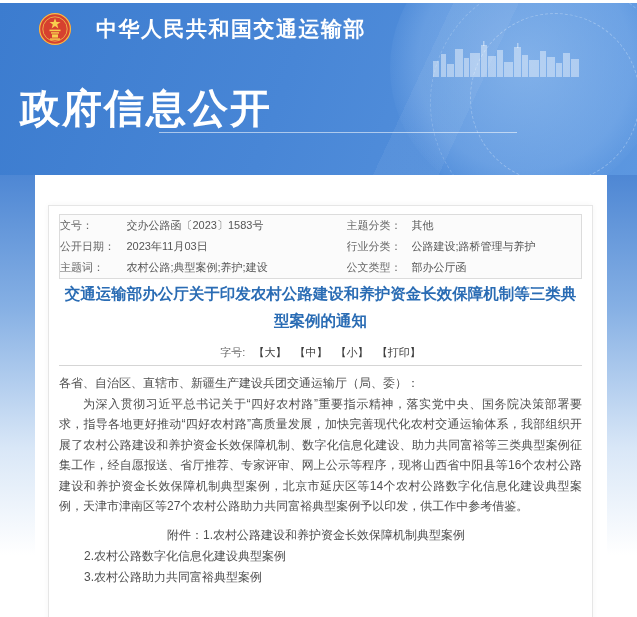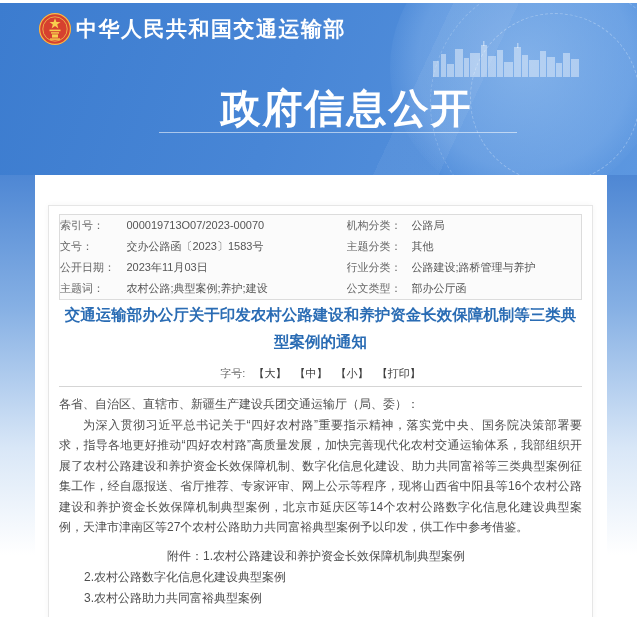--- a/index.html
+++ b/index.html
@@ -13,25 +13,25 @@
             background:linear-gradient(110deg,#3c7ccf 0%,#4886d6 45%,#5c97e0 100%); }
   .banner-streak { position:absolute; left:300px; top:-40px; width:260px; height:320px;
             background:linear-gradient(115deg,transparent 42%,rgba(255,255,255,0.05) 42%,rgba(255,255,255,0.05) 58%,transparent 58%); }
   .deco-circle { position:absolute; left:390px; top:-70px; width:270px; height:270px; border-radius:50%;
             background:radial-gradient(circle at 50% 48%, rgba(166,203,244,0.55) 0%, rgba(148,190,240,0.35) 55%, rgba(148,190,240,0) 73%); }
   .arc { position:absolute; border:1px dashed rgba(255,255,255,0.28); border-radius:50%; }
   .arc1 { left:470px; top:10px; width:170px; height:170px; }
   .arc2 { left:430px; top:-25px; width:250px; height:250px; border-color:rgba(255,255,255,0.18); }
   .skyline { position:absolute; left:433px; top:38px; }
 
-  .site-row { position:absolute; left:38px; top:9px; display:flex; align-items:center; gap:4px; }
+  .site-row { position:absolute; left:38px; top:9px; display:flex; align-items:center; gap:24px; }
   .site-name { color:#ffffff; font-size:21px; letter-spacing:1.5px; font-weight:bold; cursor:pointer; }
 
-  .banner-title { position:absolute; left:0; top:78px; width:100%; padding-left:56px;
-                  text-align:center; color:#ffffff; font-size:40px; font-weight:bold; letter-spacing:2px; }
+  .banner-title { position:absolute; left:0; top:78px; width:100%; padding-left:20px;
+                  color:#ffffff; font-size:40px; font-weight:bold; letter-spacing:2px; }
   .banner-underline { position:absolute; left:159px; top:129px; width:358px; height:1px;
                   background:rgba(255,255,255,0.55); }
 
   
   .content { position:relative; height:442px; background:#fff; }
   .strip { position:absolute; top:0; height:380px; }
   .strip-left  { left:0; width:35px;
       background:linear-gradient(180deg,#4e87d4 0%,#86b0e4 35%,#d9e7f7 72%,#ffffff 100%); }
   .strip-right { right:0; width:30px;
       background:linear-gradient(180deg,#4e87d4 0%,#86b0e4 35%,#d9e7f7 72%,#ffffff 100%); }
@@ -128,26 +128,20 @@
     <div class="strip strip-right"></div>
 
     <div class="breadcrumb">
       <span>当前位置：</span><a>首页</a><span class="crumb-sep">&gt;</span><a>公路局</a>
     </div>
 
     <div class="card">
 
       <table class="meta">
         <tbody>
-            <tr>
-          <td class="m-label l1">索引号：</td>
-          <td class="m-value v1">000019713O07/2023-00070</td>
-          <td class="m-label l2">机构分类：</td>
-          <td class="m-value">公路局</td>
-        </tr>
         <tr>
           <td class="m-label l1">文号：</td>
           <td class="m-value v1">交办公路函〔2023〕1583号</td>
           <td class="m-label l2">主题分类：</td>
           <td class="m-value">其他</td>
         </tr>
         <tr>
           <td class="m-label l1">公开日期：</td>
           <td class="m-value v1">2023年11月03日</td>
           <td class="m-label l2">行业分类：</td>

